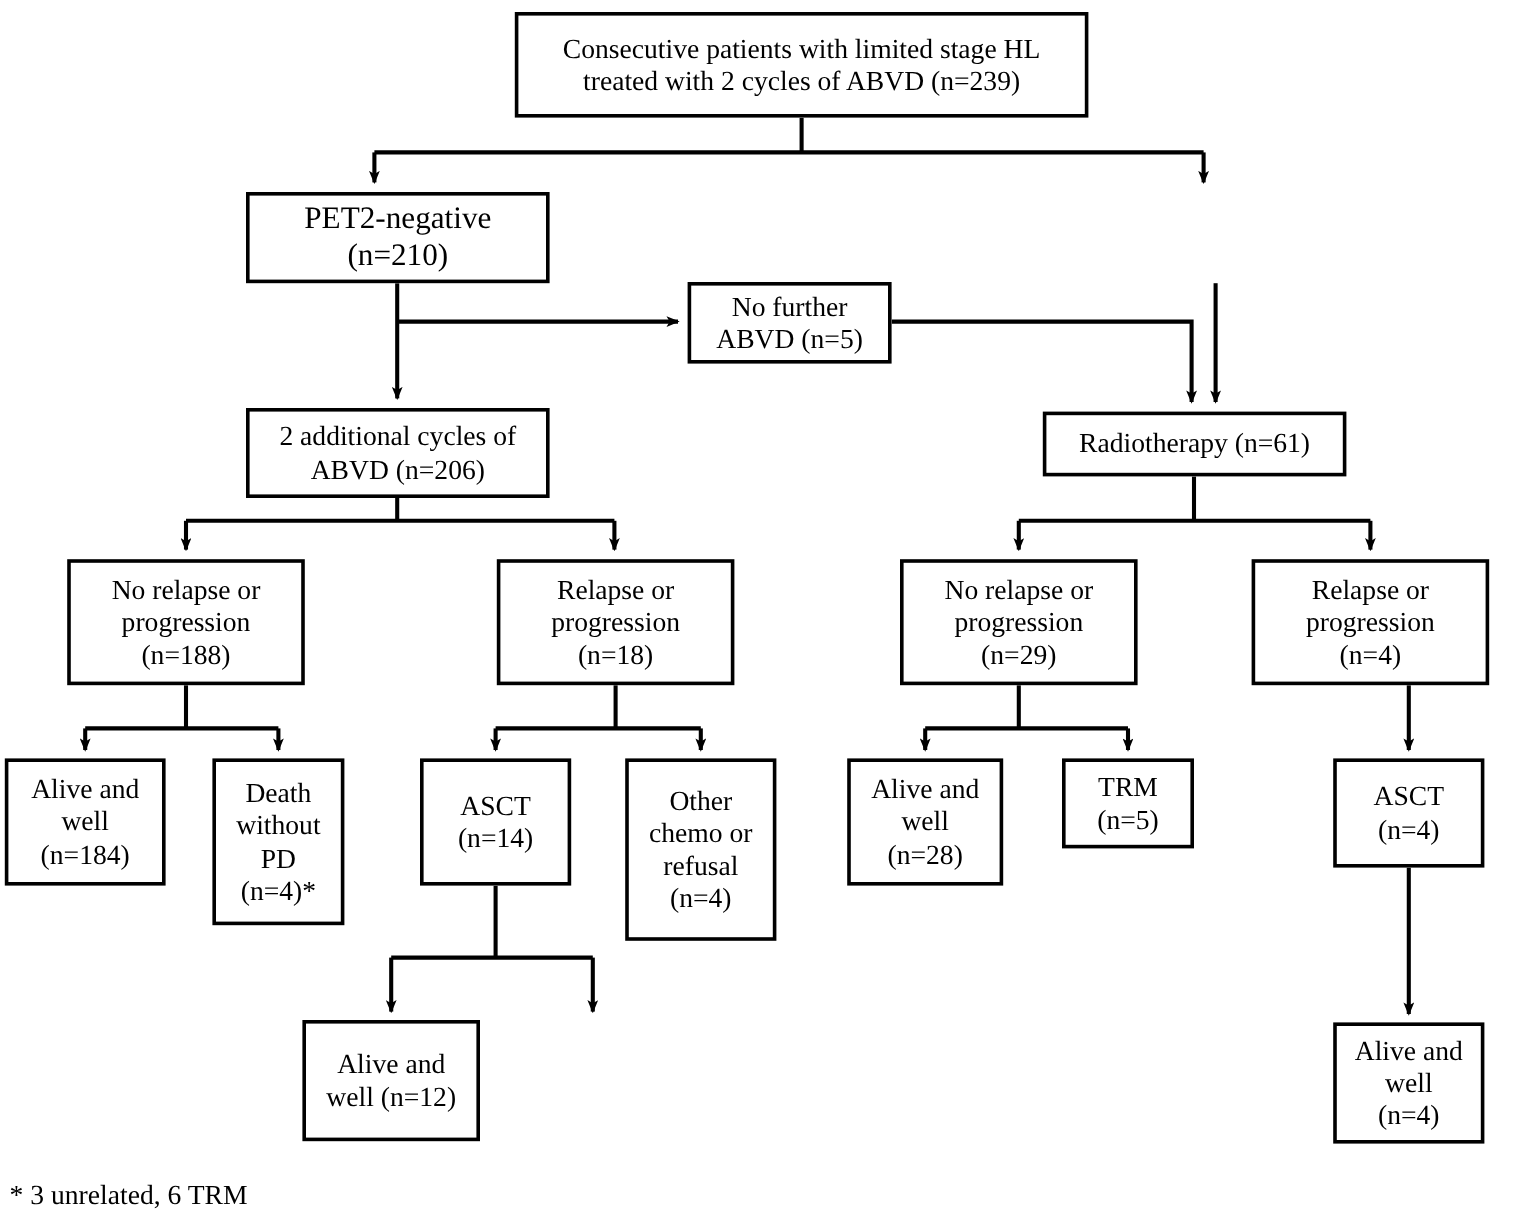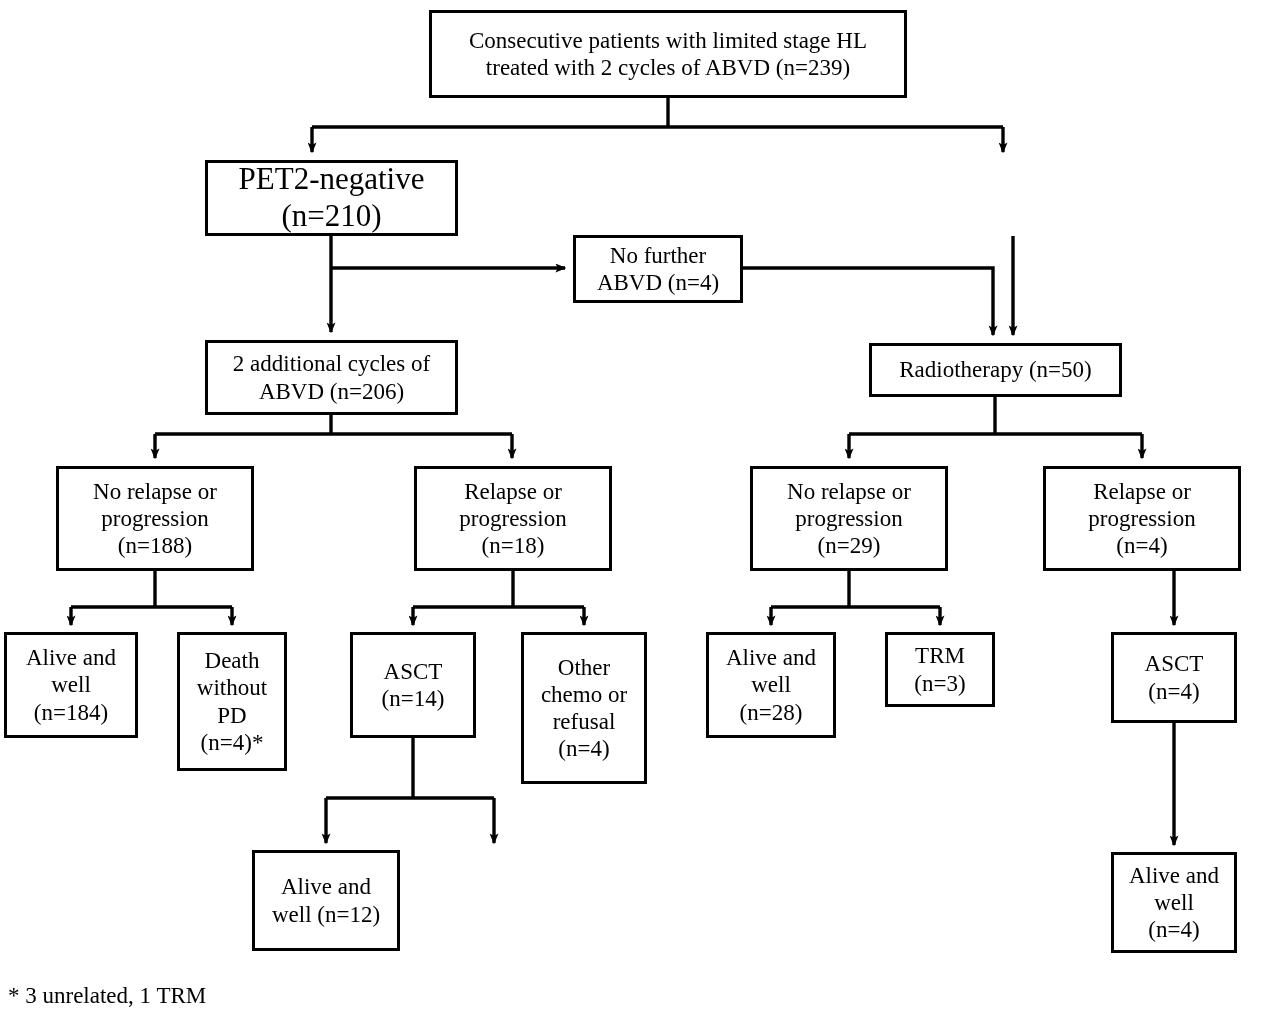--- a/index.html
+++ b/index.html
@@ -139,38 +139,38 @@
       </g>
 
     </g>
   </svg>
 
   <div class="node-box" style="left:429px;top:10px;width:478px;height:88px;font-size:23px;">
     <span class="node-text">Consecutive patients with limited stage HL
 treated with 2 cycles of ABVD (n=239)</span>
   </div>
 
-  <div class="node-box" style="left:205px;top:160px;width:253px;height:76px;font-size:31px;">
+  <div class="node-box" style="left:205px;top:160px;width:253px;height:76px;font-size:26px;">
     <span class="node-text">PET2-negative
 (n=210)</span>
   </div>
 
 
   <div class="node-box" style="left:573px;top:235px;width:170px;height:68px;font-size:23px;">
     <span class="node-text">No further
-ABVD (n=4)</span>
+ABVD (n=5)</span>
   </div>
 
   <div class="node-box" style="left:205px;top:340px;width:253px;height:75px;font-size:23px;justify-content:center;">
     <span class="node-text">2 additional cycles of
 ABVD (n=206)</span>
   </div>
 
   <div class="node-box" style="left:869px;top:343px;width:253px;height:54px;font-size:23px;">
-    <span class="node-text">Radiotherapy (n=50)</span>
+    <span class="node-text">Radiotherapy (n=61)</span>
   </div>
 
   <div class="node-box" style="left:56px;top:466px;width:198px;height:105px;font-size:23px;">
     <span class="node-text">No relapse or
 progression
 (n=188)</span>
   </div>
 
   <div class="node-box" style="left:414px;top:466px;width:198px;height:105px;font-size:23px;">
     <span class="node-text">Relapse or
@@ -216,35 +216,35 @@
   </div>
 
   <div class="node-box" style="left:706px;top:632px;width:130px;height:106px;font-size:23px;">
     <span class="node-text">Alive and
 well
 (n=28)</span>
   </div>
 
   <div class="node-box" style="left:885px;top:632px;width:110px;height:75px;font-size:23px;">
     <span class="node-text">TRM
-(n=3)</span>
+(n=5)</span>
   </div>
 
   <div class="node-box" style="left:1111px;top:632px;width:126px;height:91px;font-size:23px;">
     <span class="node-text">ASCT
 (n=4)</span>
   </div>
 
   <div class="node-box" style="left:252px;top:850px;width:148px;height:101px;font-size:23px;">
     <span class="node-text">Alive and
 well (n=12)</span>
   </div>
 
 
   <div class="node-box" style="left:1111px;top:852px;width:126px;height:101px;font-size:23px;">
     <span class="node-text">Alive and
 well
 (n=4)</span>
   </div>
 
-  <div class="footnote" style="left:8px;top:983px;font-size:23px;">* 3 unrelated, 1 TRM</div>
+  <div class="footnote" style="left:8px;top:983px;font-size:23px;">* 3 unrelated, 6 TRM</div>
 
 </div>
 
 </body></html>

